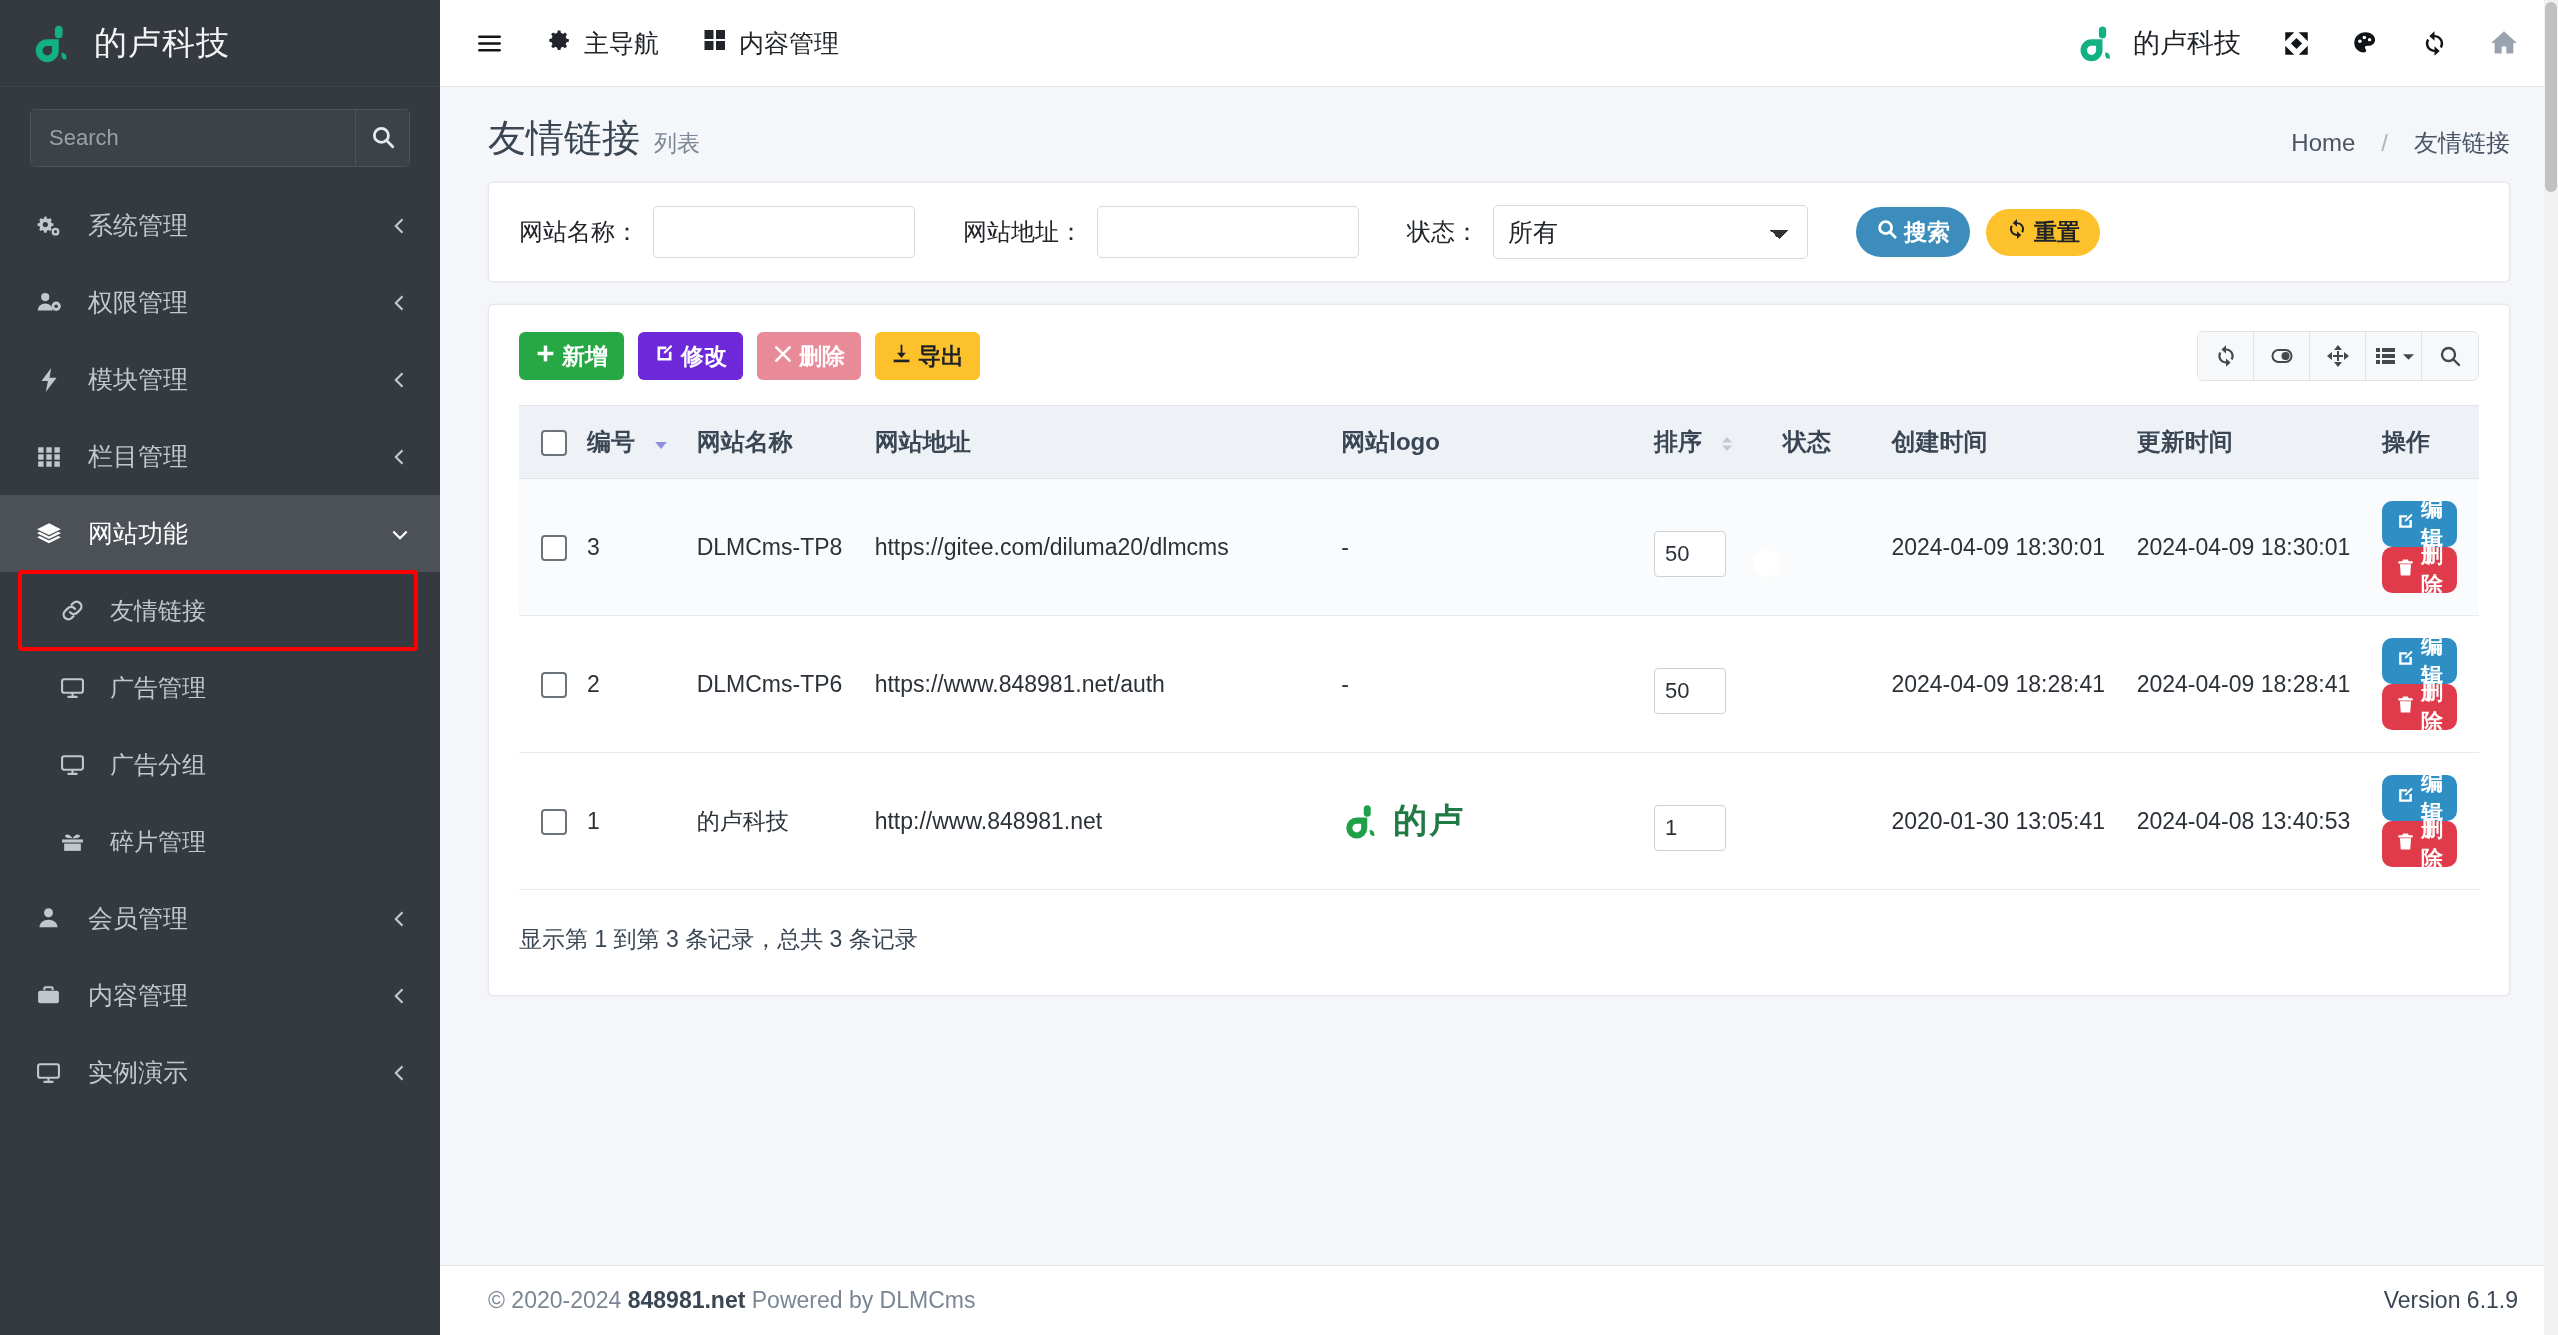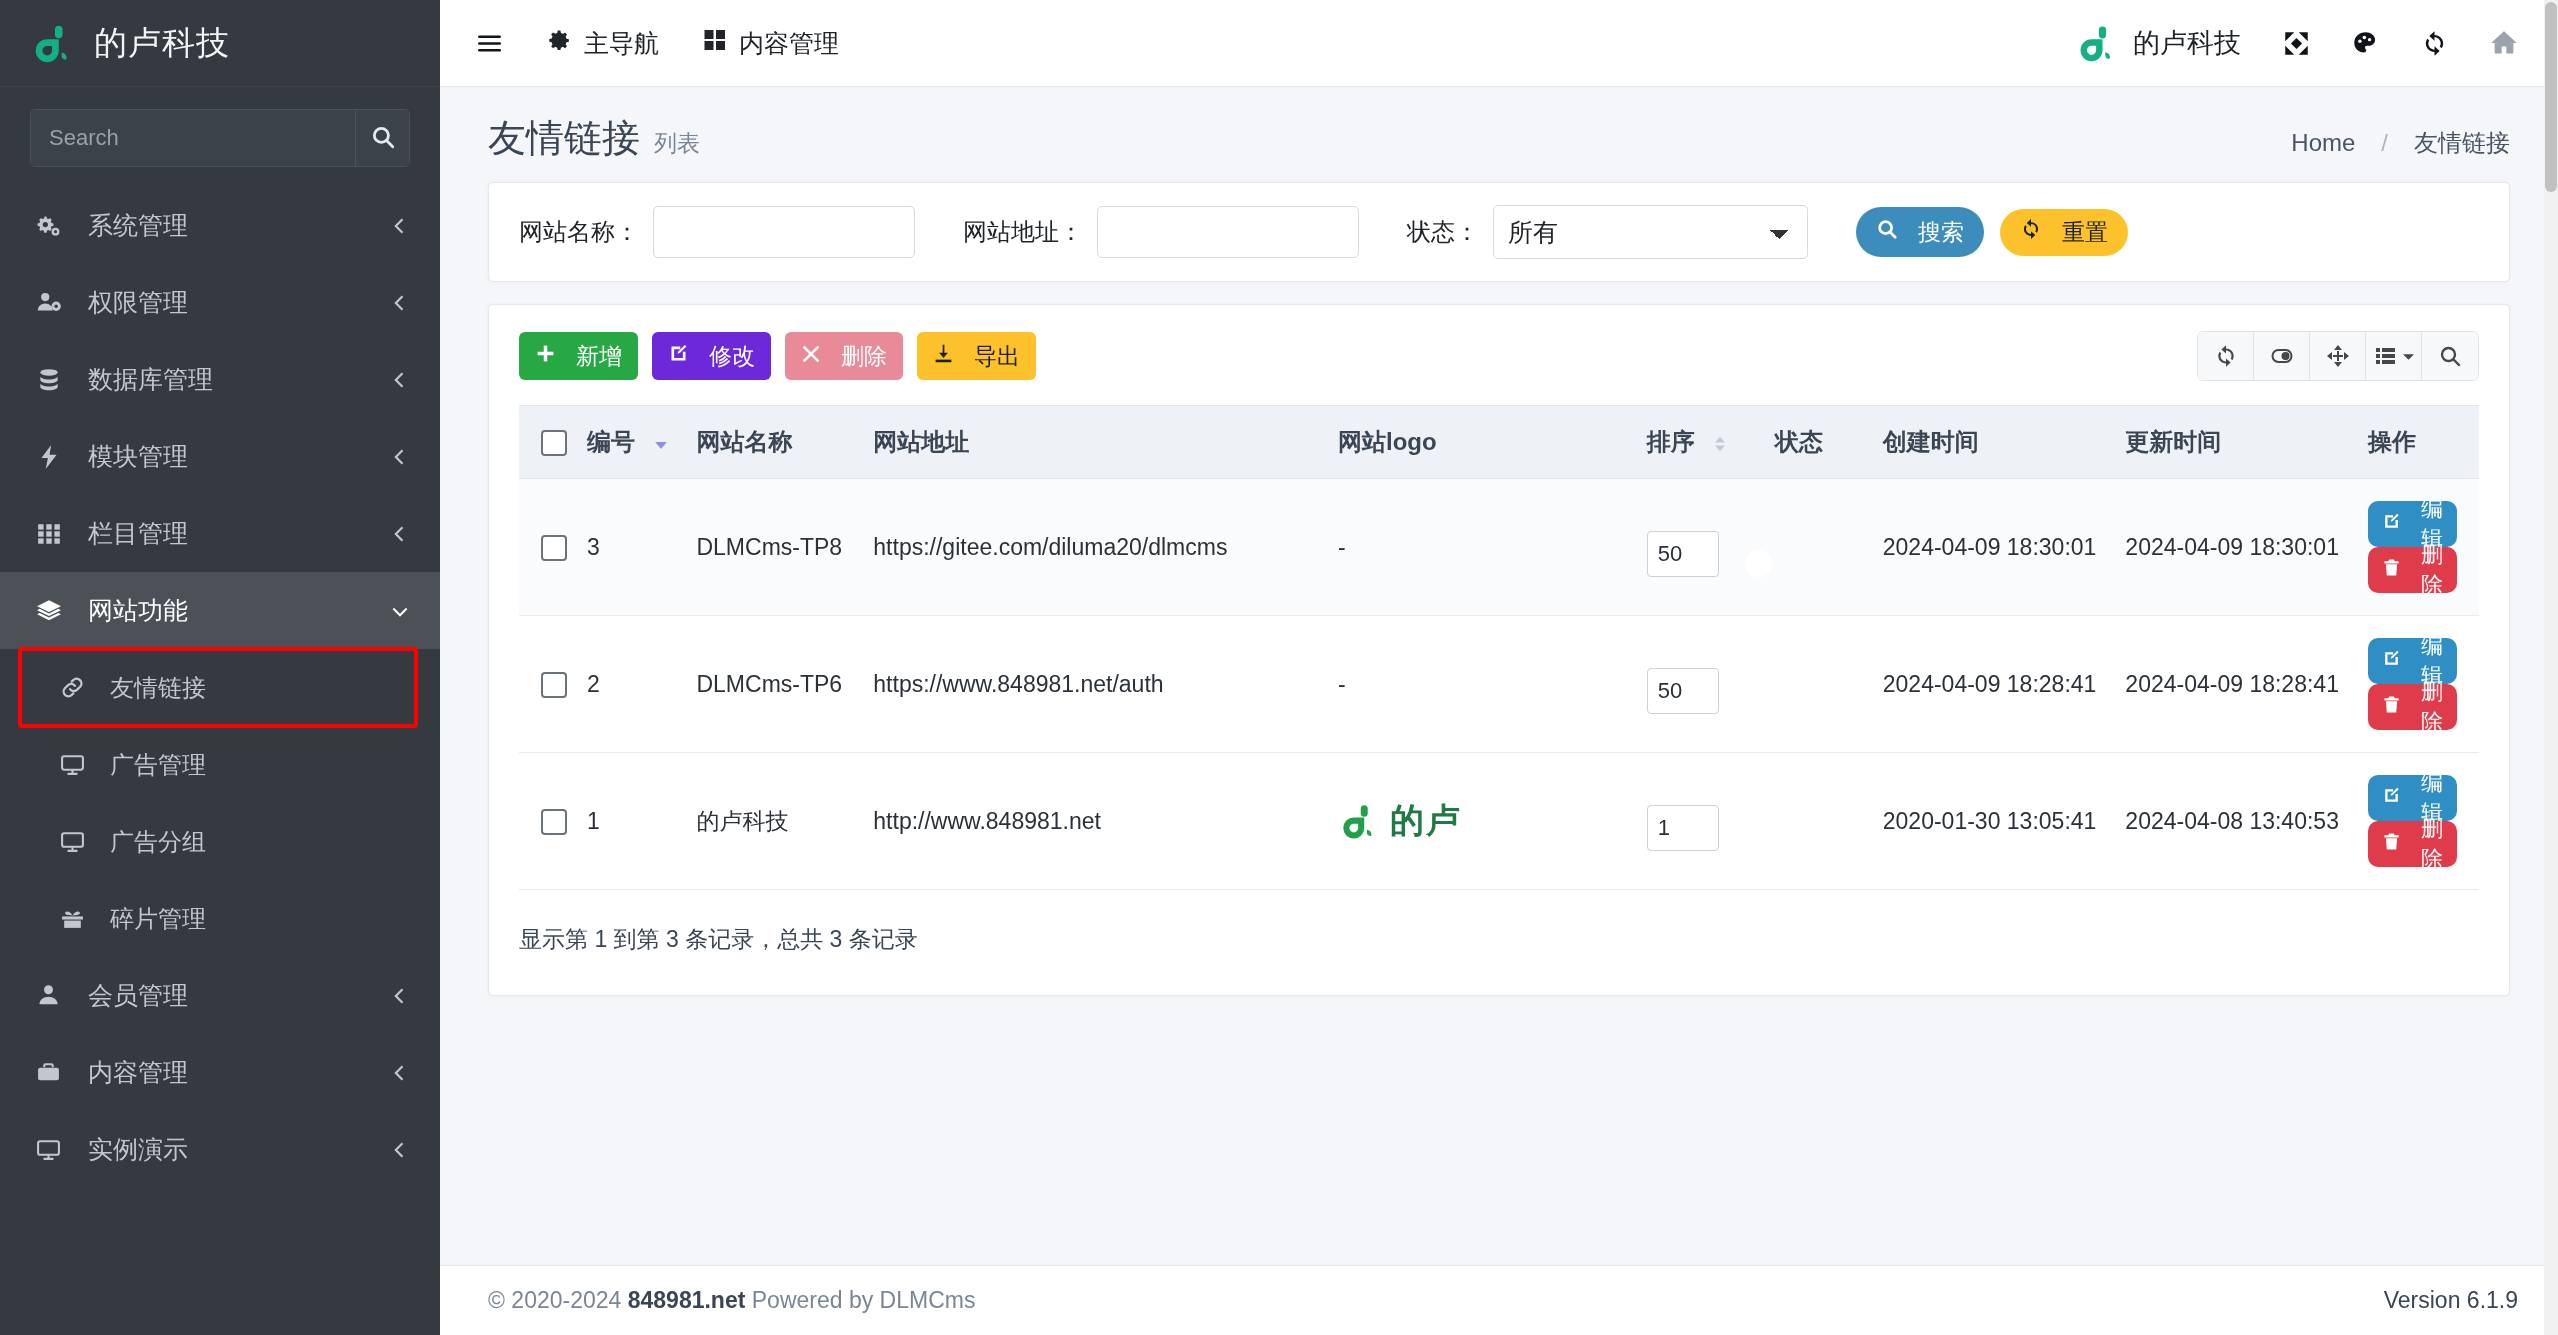--- a/index.html
+++ b/index.html
@@ -93,22 +93,22 @@
     font-family: "Liberation Sans", sans-serif;
   }
   .field-select {
     width: 315px; height: 54px; border: 1px solid #d6dade; border-radius: 5px;
     background: #fff; font-size: 25px; padding: 0 14px; outline: none; color: #212529;
     font-family: "Liberation Sans", sans-serif; appearance: none;
     background-image: linear-gradient(45deg, transparent 50%, #333 50%), linear-gradient(135deg, #333 50%, transparent 50%);
     background-position: calc(100% - 28px) 24px, calc(100% - 19px) 24px;
     background-size: 9px 9px, 9px 9px; background-repeat: no-repeat;
   }
-  .btn { border: none; border-radius: 6px; cursor: pointer; display: inline-flex; align-items: center; gap: 20px;
-         font-family: "Liberation Sans", sans-serif; }
+  .btn { border: none; border-radius: 6px; cursor: pointer; display: inline-flex; align-items: center; gap: 6px;
+         font-family: "Liberation Sans", sans-serif; font-weight: bold; }
   .btn-search { background: #3c8dbc; color: #fff; font-size: 23px; height: 50px; padding: 0 20px; border-radius: 25px; }
   .btn-reset { background: #fcc12b; color: #1e2226; font-size: 23px; height: 47px; padding: 0 20px; border-radius: 25px; margin-left: 16px; }
 
   
   .table-card { margin-top: 22px; padding: 26px 30px 40px 30px; }
   .toolbar { display: flex; align-items: center; }
   .tb-btn { height: 48px; padding: 0 16px; font-size: 23px; color: #fff; border-radius: 6px; margin-right: 14px; }
   .tb-new { background: #27a844; }
   .tb-edit { background: #6d28d9; }
   .tb-del { background: #e98a98; }
@@ -234,35 +234,20 @@
         </svg>
       </span>
       <span class="mi-label">权限管理</span>
       <span class="mi-caret">
         <svg viewBox="0 0 24 24" width="20" height="20" fill="none" stroke="currentColor" stroke-width="2.6">
             <polyline points="15,4 7,12 15,20"></polyline>
           </svg>
       </span>
     </div>
 
-    <div class="menu-item">
-      <span class="mi-icon">
-        <svg viewBox="0 0 24 24" width="26" height="26" fill="currentColor">
-          <ellipse cx="12" cy="5" rx="8" ry="3"></ellipse>
-          <path d="M4 8.5c0 1.7 3.6 3 8 3s8-1.3 8-3V12c0 1.7-3.6 3-8 3s-8-1.3-8-3z"></path>
-          <path d="M4 15c0 1.7 3.6 3 8 3s8-1.3 8-3v3.5c0 1.7-3.6 3-8 3s-8-1.3-8-3z"></path>
-        </svg>
-      </span>
-      <span class="mi-label">数据库管理</span>
-      <span class="mi-caret">
-        <svg viewBox="0 0 24 24" width="20" height="20" fill="none" stroke="currentColor" stroke-width="2.6">
-            <polyline points="15,4 7,12 15,20"></polyline>
-          </svg>
-      </span>
-    </div>
 
     <div class="menu-item">
       <span class="mi-icon">
         <svg viewBox="0 0 24 24" width="26" height="26" fill="currentColor">
             <polygon points="14,1 5,13 11,13 9,23 19,10 12.5,10"></polygon>
           </svg>
       </span>
       <span class="mi-label">模块管理</span>
       <span class="mi-caret">
         <svg viewBox="0 0 24 24" width="20" height="20" fill="none" stroke="currentColor" stroke-width="2.6">

